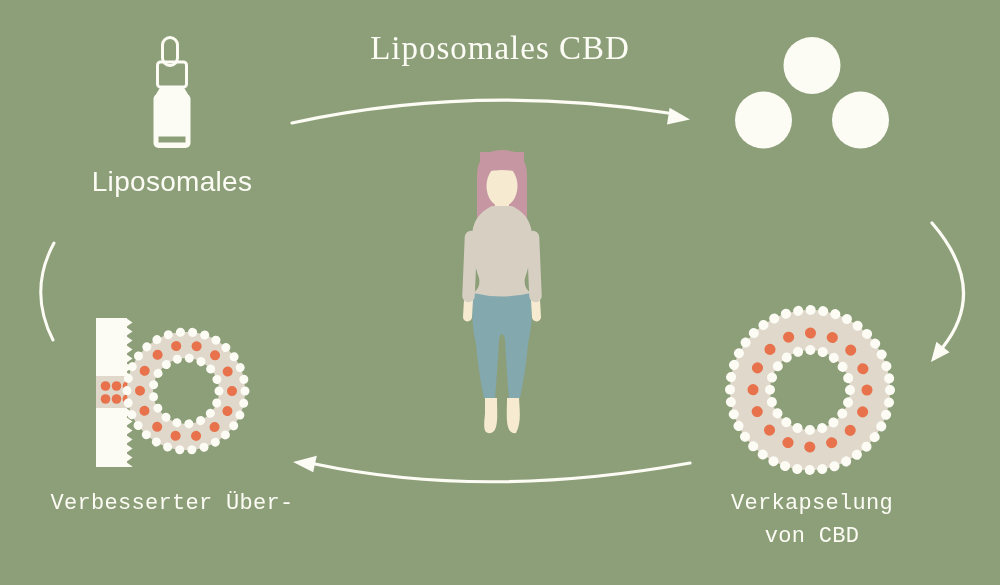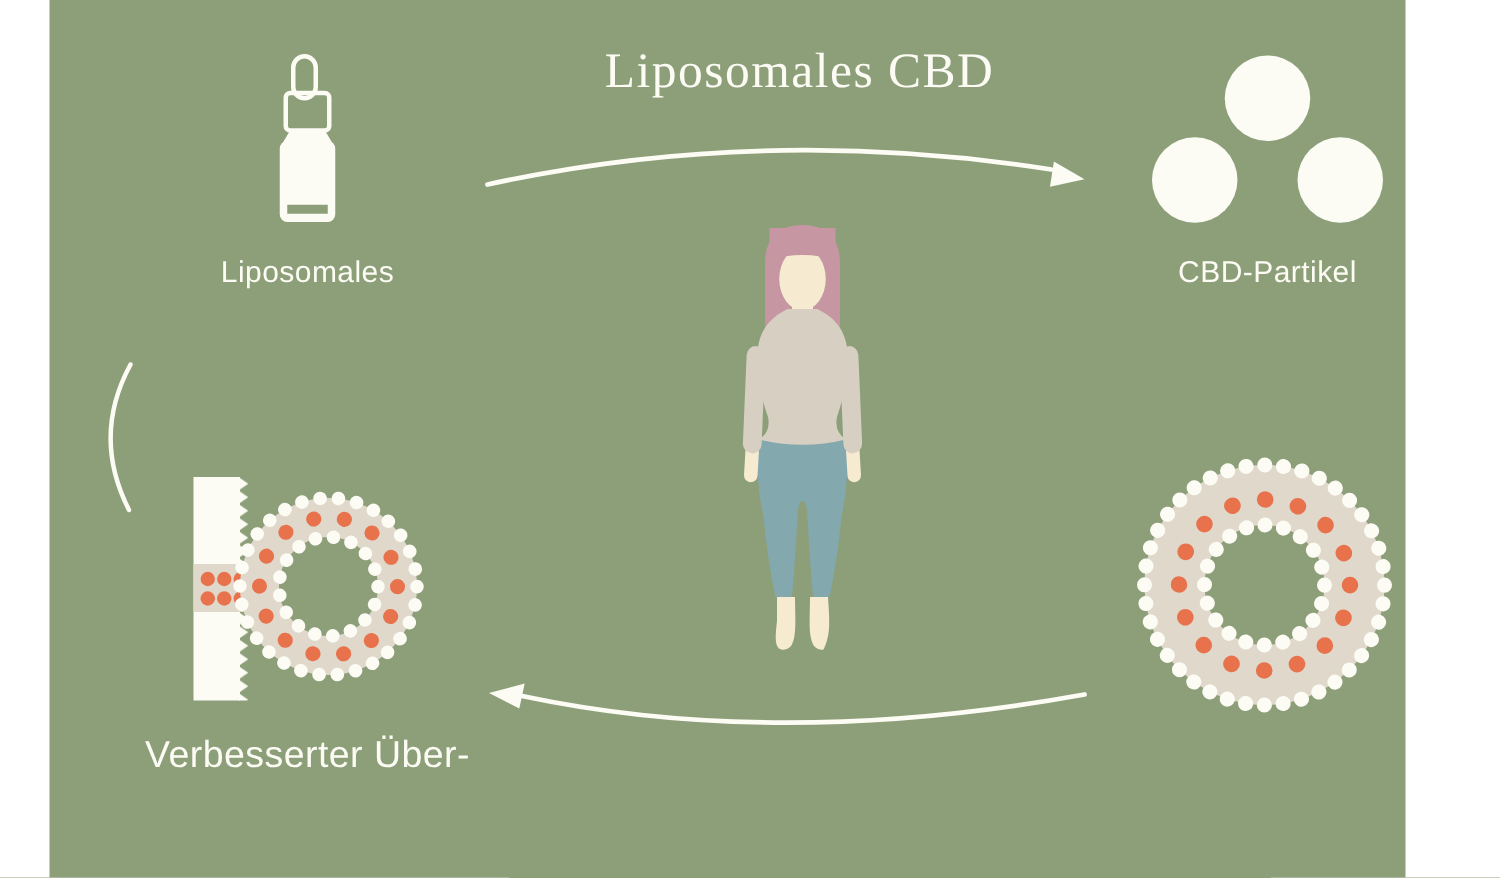--- a/index.html
+++ b/index.html
@@ -2,36 +2,35 @@
 <html style="--background: #8D9F79; --white: #FCFCF5; --membrane-beige: #DFD8CB; --dot-orange: #E7724C; --hair: #C697A2; --skin: #F6EBD1; --shirt: #D6CFC2; --pants: #83A8AE;"><head>
 <meta charset="utf-8">
 <style>
   :root{
     --background:#8D9F79; --white:#FCFCF5; --membrane-beige:#DFD8CB;
     --dot-orange:#E7724C; --hair:#C697A2; --skin:#F6EBD1;
     --shirt:#D6CFC2; --pants:#83A8AE;
   }
   html,body{margin:0;padding:0;}
   .canvas{
-    position:relative; width:904px; height:585px;
+    position:relative; width:1000px; height:585px;
     background:var(--background); overflow:hidden;
     font-family:"Liberation Sans", sans-serif;
-    margin-left:33px;
   }
   .gfx{position:absolute; left:0; top:0;}
   .title{
     position:absolute; left:0; top:30px; width:1000px; text-align:center;
     font-family:"Liberation Serif", serif; font-size:33px; letter-spacing:1px;
     color:var(--white);
   }
   .label{
     position:absolute; text-align:center; color:var(--white);
-    font-size:20px; line-height:30px; letter-spacing:0.3px;
+    font-size:28px; line-height:30px; letter-spacing:0.3px;
   }
-  .label.big{font-size:25px; line-height:33px;}
+  .label.big{font-size:22px; line-height:33px;font-family:Liberation Mono, monospace;}
   .label-oil{left:52px; top:167px; width:240px;}
   .label-particles{left:692px; top:167px; width:240px;}
   .label-encapsulation{left:692px; top:487px; width:240px;}
   .label-absorption{left:12px; top:487px; width:320px;}
 </style>
 </head>
 <body>
 
 <div class="canvas">
 
@@ -118,22 +117,23 @@
                C475 266 469 246 473 228 C476 216 484 210 492 206 Z" style="fill:var(--shirt,#D6CFC2)"></path>
     </g>
   </svg>
 
   <div class="title">Liposomales CBD</div>
 
   <div class="label label-oil">
     <div>Liposomales</div>
   </div>
 
-  <div class="label label-particles">
-    <div>CBD-Partikel</div>
+
+  <div class="label big label-encapsulation">
+    <div>Verkapselung</div>
+    <div>von CBD</div>
   </div>
-
 
   <div class="label big label-absorption">
     <div>Verbesserter Über-</div>
   </div>
 
 </div>
 
 </body></html>

